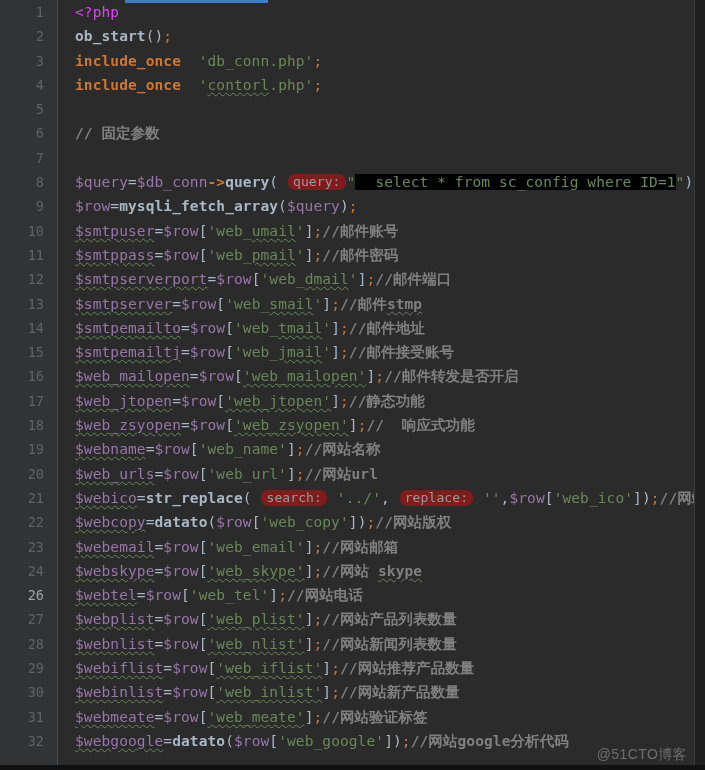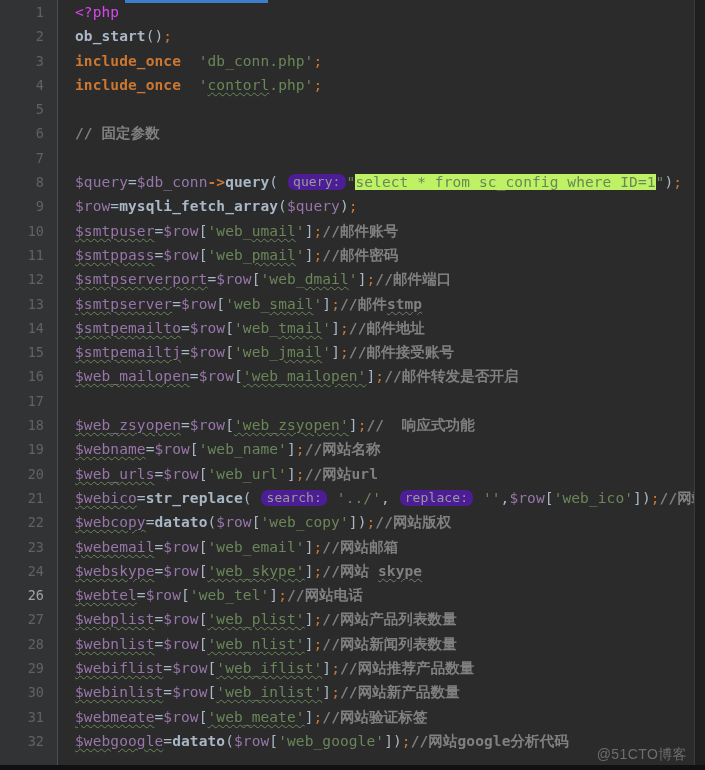--- a/index.html
+++ b/index.html
@@ -147,33 +147,34 @@
     text-decoration: underline;
     text-decoration-style: wavy;
     text-decoration-color: #7a7a6a;
     text-decoration-thickness: 1px;
     text-underline-offset: 2px;
   }
 
   
   .hint {
     display: inline-block;
-    background: #4c1d95;
+    background: #7f1d1d;
     color: #9a9a9a;
     border-radius: 7px;
     font-size: 13px;
     padding: 0 5px;
     margin: 0 1px;
     line-height: 16px;
     vertical-align: 1px;
   }
 
   
   .hl-search {
-    background: #bef264;
+    background: #000000;
+    padding-left: 20px;
   }
 
   
   .watermark {
     position: absolute;
     right: 18px;
     bottom: 6px;
     font-family: "Liberation Sans", sans-serif;
     font-size: 14px;
     color: #6e6e6e;
@@ -280,20 +281,21 @@
       <div class="code"><span class="t-var wavy">$smtpemailtj</span><span class="t-plain">=</span><span class="t-var">$row</span><span class="t-plain">[</span><span class="t-str">'web_</span><span class="t-str wavy">jmail</span><span class="t-str">'</span><span class="t-plain">]</span><span class="t-semi">;</span><span class="t-cmt">//邮件接受账号</span></div>
     </div>
 
     <div class="row">
       <div class="lineno">16</div>
       <div class="code"><span class="t-var wavy">$web_mailopen</span><span class="t-plain">=</span><span class="t-var">$row</span><span class="t-plain">[</span><span class="t-str wavy">'web_mailopen'</span><span class="t-plain">]</span><span class="t-semi">;</span><span class="t-cmt">//邮件转发是否开启</span></div>
     </div>
 
     <div class="row">
       <div class="lineno">17</div>
+      <div class="code"><span class="t-var wavy">$web_jtopen</span><span class="t-plain">=</span><span class="t-var">$row</span><span class="t-plain">[</span><span class="t-str wavy">'web_jtopen'</span><span class="t-plain">]</span><span class="t-semi">;</span><span class="t-cmt">//静态功能</span></div>
     </div>
 
     <div class="row">
       <div class="lineno">18</div>
       <div class="code"><span class="t-var wavy">$web_zsyopen</span><span class="t-plain">=</span><span class="t-var">$row</span><span class="t-plain">[</span><span class="t-str wavy">'web_zsyopen'</span><span class="t-plain">]</span><span class="t-semi">;</span><span class="t-cmt">//  响应式功能</span></div>
     </div>
 
     <div class="row">
       <div class="lineno">19</div>
       <div class="code"><span class="t-var wavy">$webname</span><span class="t-plain">=</span><span class="t-var">$row</span><span class="t-plain">[</span><span class="t-str">'web_name'</span><span class="t-plain">]</span><span class="t-semi">;</span><span class="t-cmt">//网站名称</span></div>

